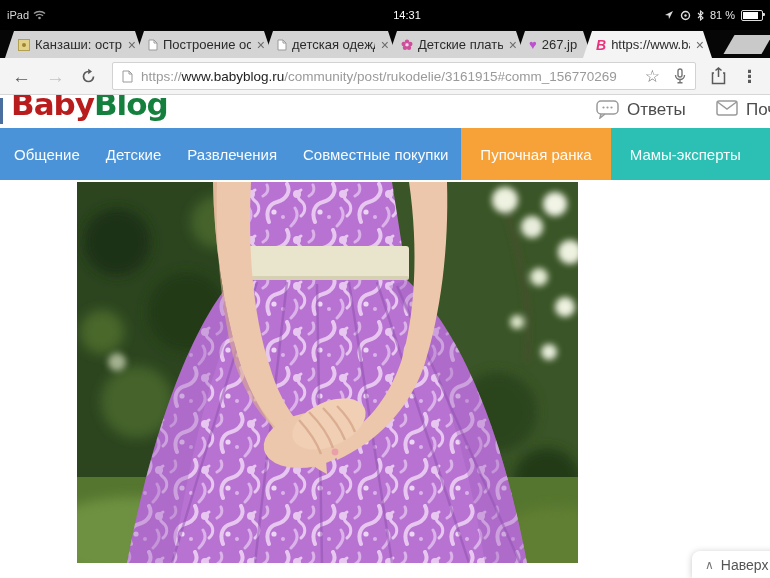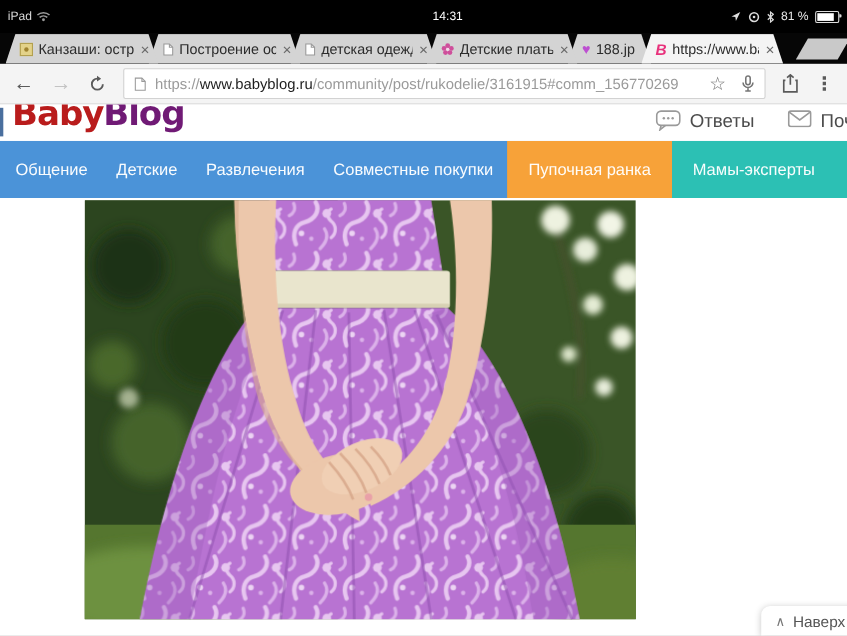--- a/index.html
+++ b/index.html
@@ -45,21 +45,21 @@
   .url-dim{color:#9a9a9a;} .url-host{color:#1d1d1d;}
   .omni-right{margin-left:auto;display:flex;align-items:center;gap:14px;flex:0 0 auto;}
   .star{font-size:17px;color:#757575;line-height:1;}
   .menu-dots{font-size:17px;color:#5a5a5a;font-weight:bold;line-height:1;letter-spacing:0;}
 
   
   .siteheader{position:relative;height:33px;background:#fff;overflow:hidden;}
   .edge-sliver{position:absolute;left:0;top:3px;width:3px;height:26px;background:#4a6f9e;}
   .logo{position:absolute;left:11px;top:-9px;font-size:31px;font-weight:bold;letter-spacing:-1px;
     font-family:"DejaVu Sans","Liberation Sans",sans-serif;}
-  .logo .p1{color:#b91c1c;} .logo .p2{color:#701a75;}
+  .logo .p1{color:#b91c1c;} .logo .p2{color:#15803d;}
   .hdr-group{position:absolute;top:5px;display:flex;gap:8px;
     font-size:17px;color:#4c4c4c;white-space:nowrap;}
   .hg-answers{left:596px;} .hg-mail{left:716px;width:120px;}
 
   
   .navbar{height:52px;display:flex;align-items:stretch;background:#4b93d8;color:rgba(255,255,255,.97);
     font-size:15px;overflow:hidden;white-space:nowrap;}
   .nav-item{display:flex;align-items:center;padding:0 13px;}
   .nav-item.first{padding-left:14px;}
   .nav-orange{background:#f7a239;display:flex;align-items:center;padding:0 19px;}
@@ -143,21 +143,21 @@
             <circle cx="4" cy="8.8" r="2.2" fill="#cf4e9b"></circle>
           <circle cx="8" cy="8.8" r="2.2" fill="#cf4e9b"></circle>
             <circle cx="6" cy="5.8" r="1.5" fill="#f3d7e8"></circle>
         </svg>
       </span>
       <span class="title">Детские платья -</span>
       <span class="close">×</span>
     </div>
     <div class="tab t5">
       <span class="fav-heart">♥</span>
-      <span class="title">188.jp</span>
+      <span class="title">267.jp</span>
     </div>
     <div class="tab t6 active">
       <span class="fav-bb">B</span>
       <span class="title">https://www.baby</span>
       <span class="close">×</span>
     </div>
     <div class="newtab"></div>
   </div>
 
   <div class="toolbar">

